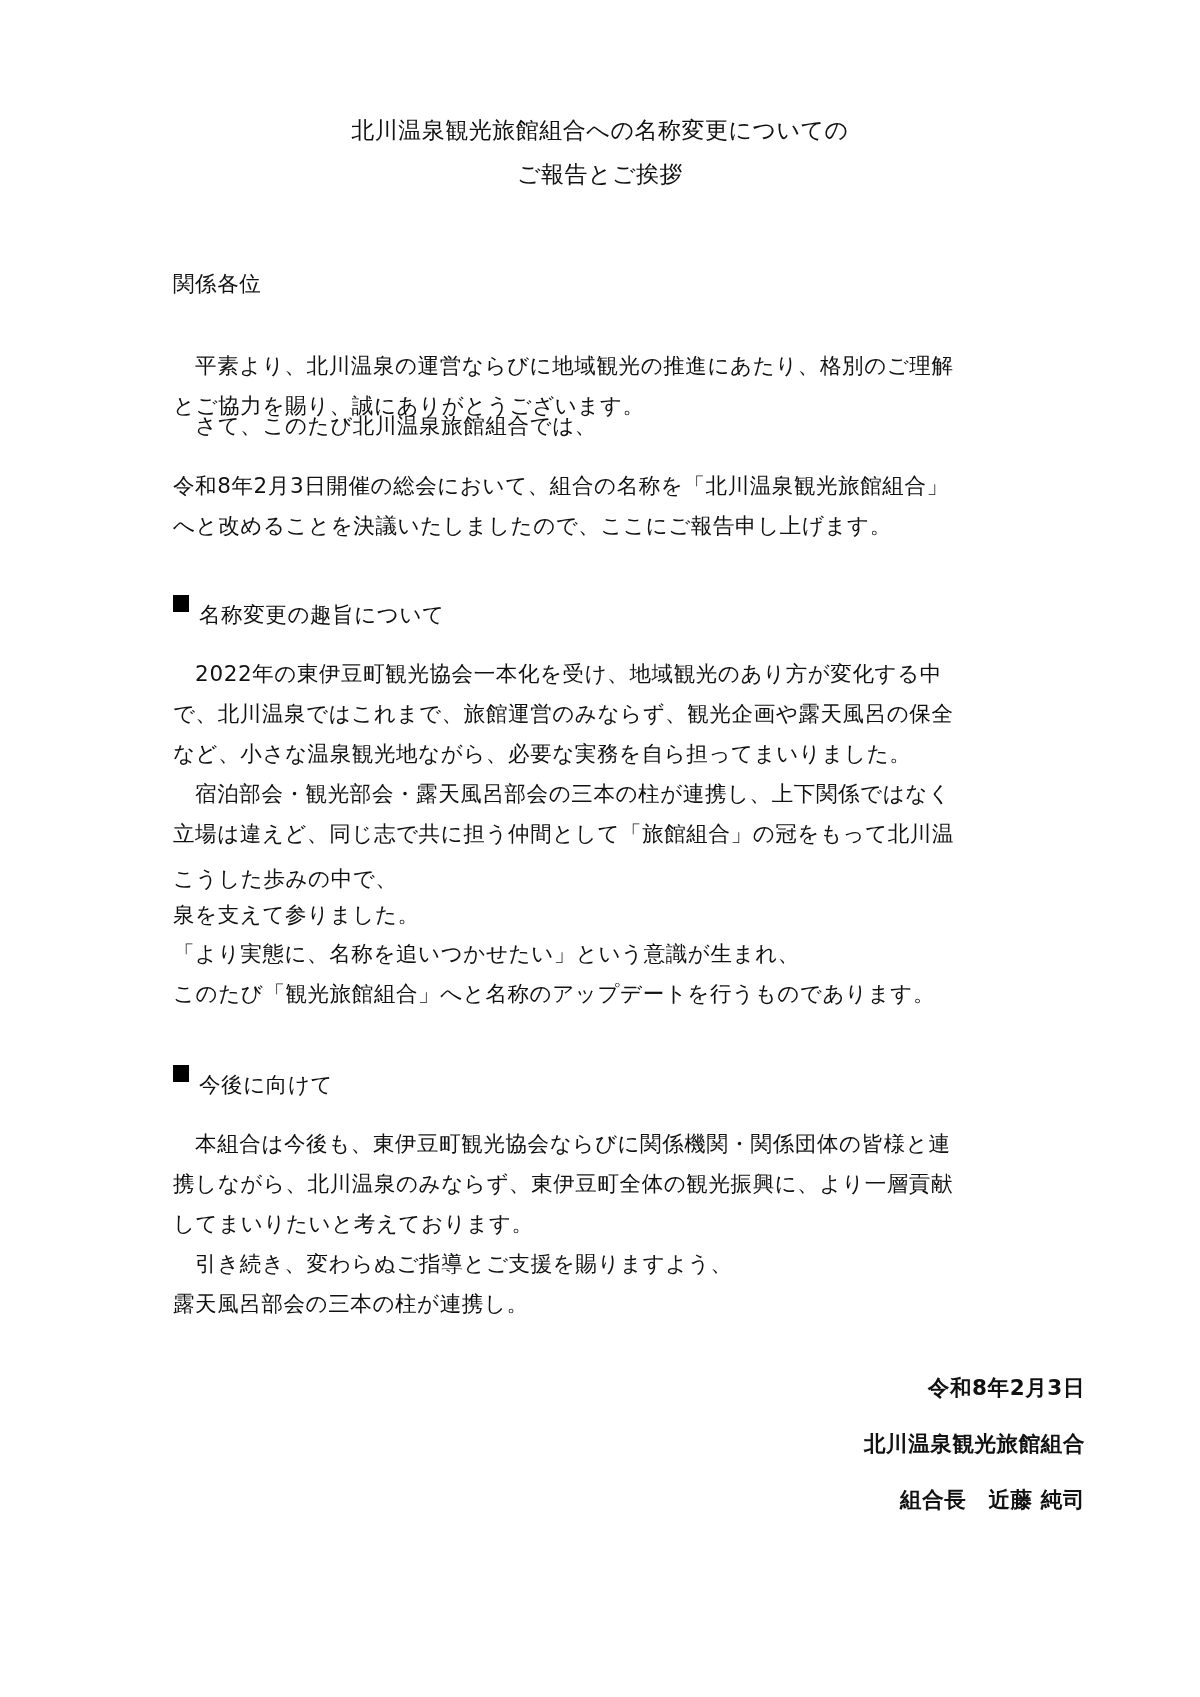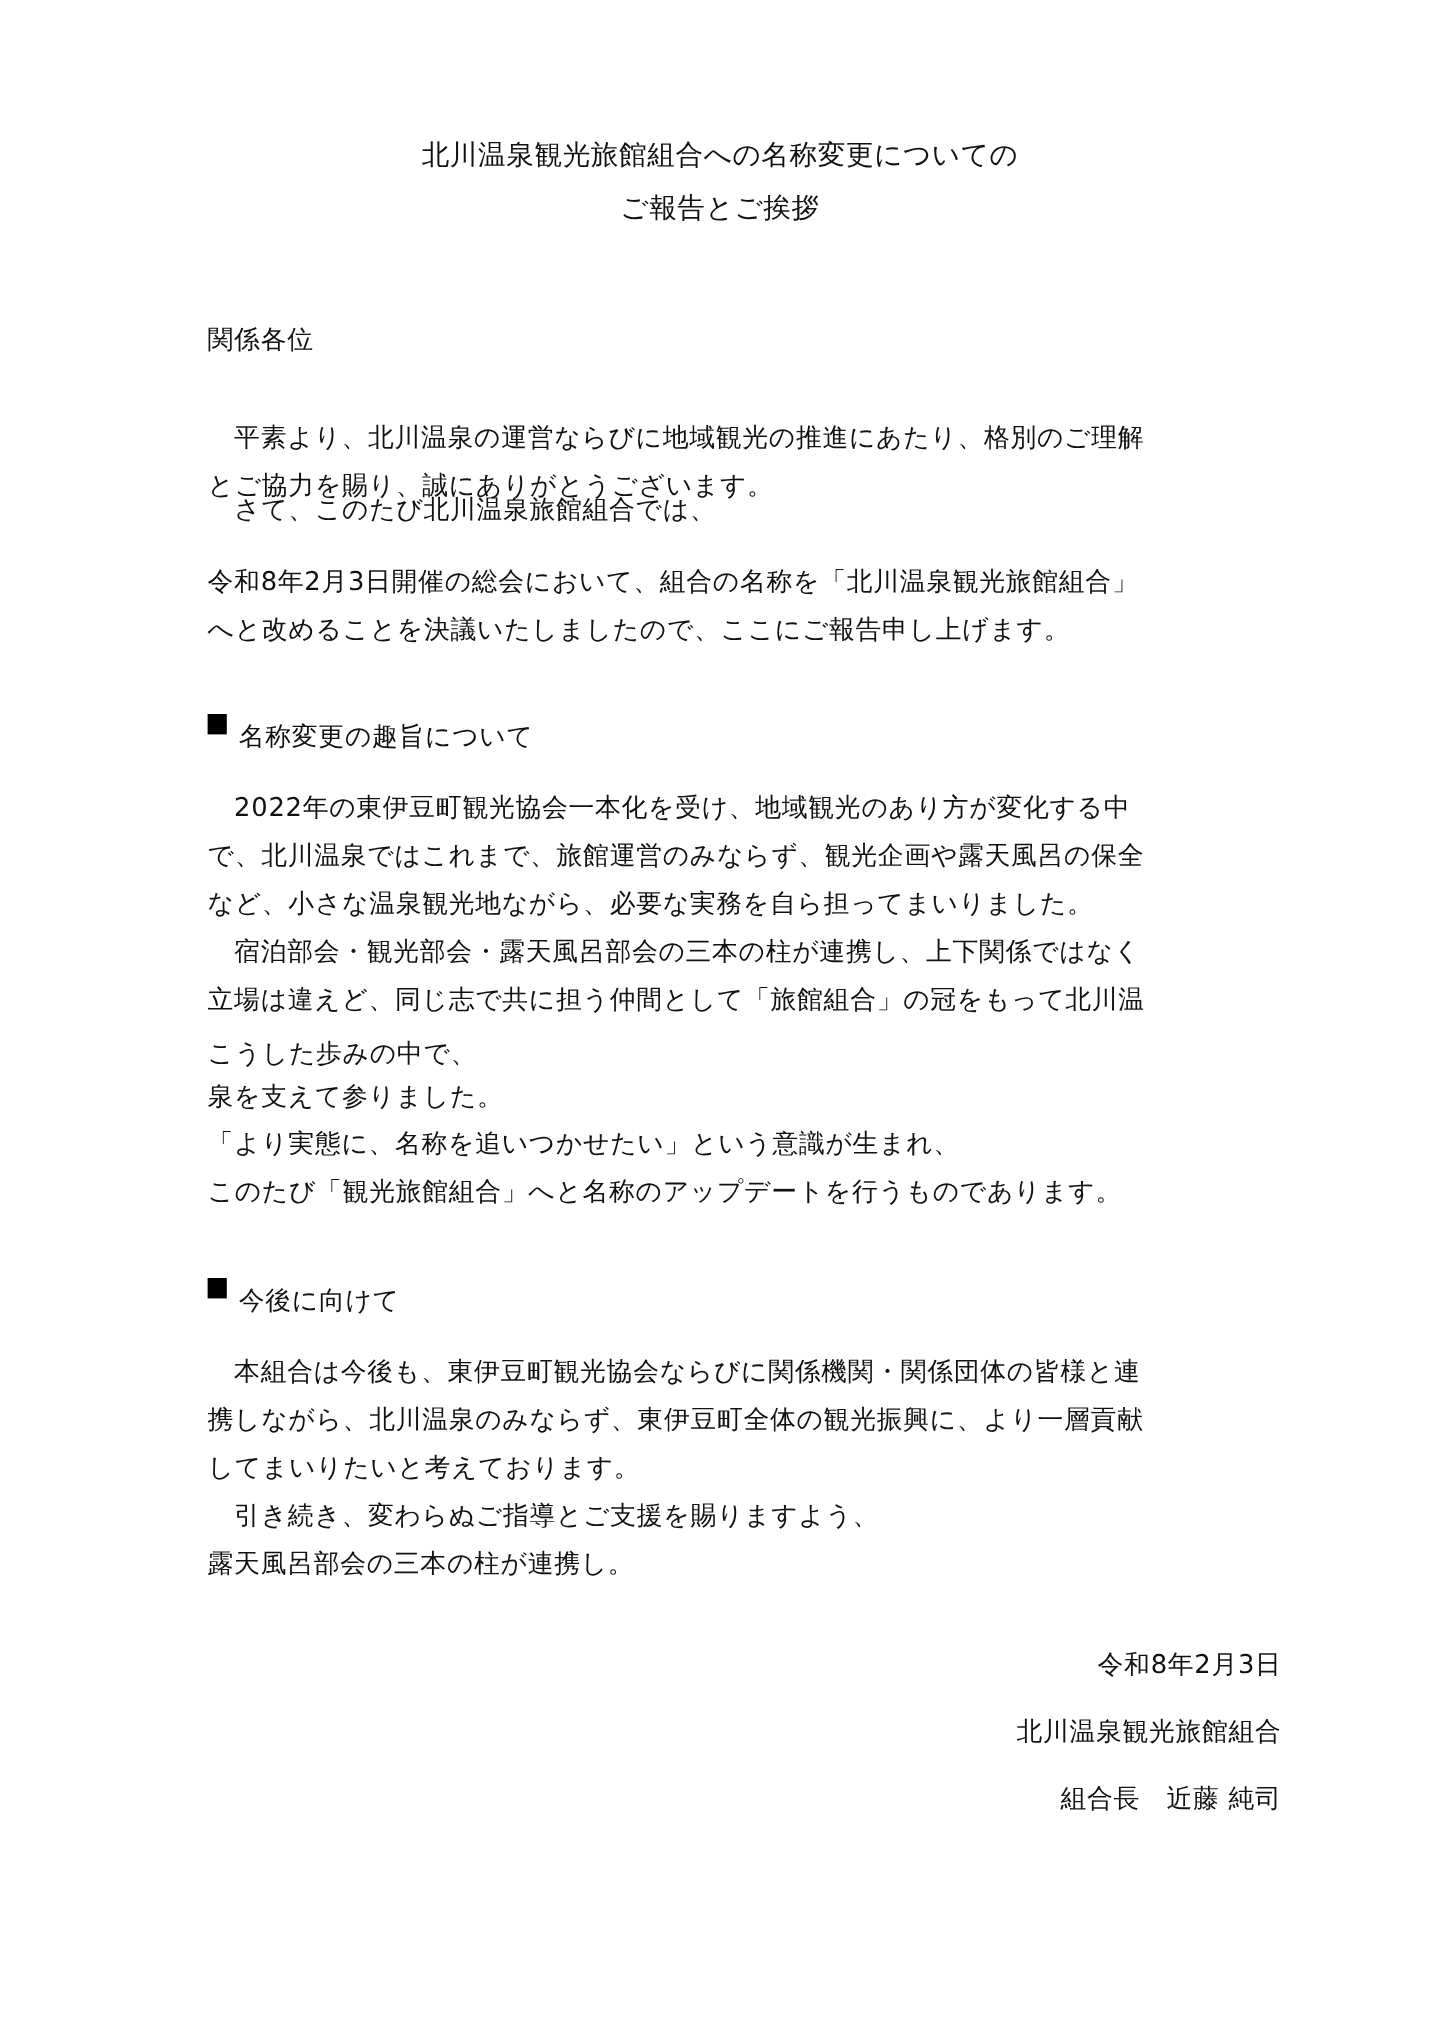--- a/index.html
+++ b/index.html
@@ -56,26 +56,27 @@
   .bullet {
     display: inline-block;
     width: 16px;
     height: 17px;
     background: #000000;
     margin-right: 10px;
   }
 
   .sig {
     position: absolute;
-    right: 180px;
+    right: 163px;
     font-size: 21.5px;
     line-height: 40px;
     text-align: right;
     white-space: nowrap;
     letter-spacing: 0.6px;
+    font-weight: bold;
   }
 </style>
 </head>
 <body>
 
 <div class="page">
 
   <div class="title title-line1">北川温泉観光旅館組合への名称変更についての</div>
   <div class="title title-line2">ご報告とご挨拶</div>
 

